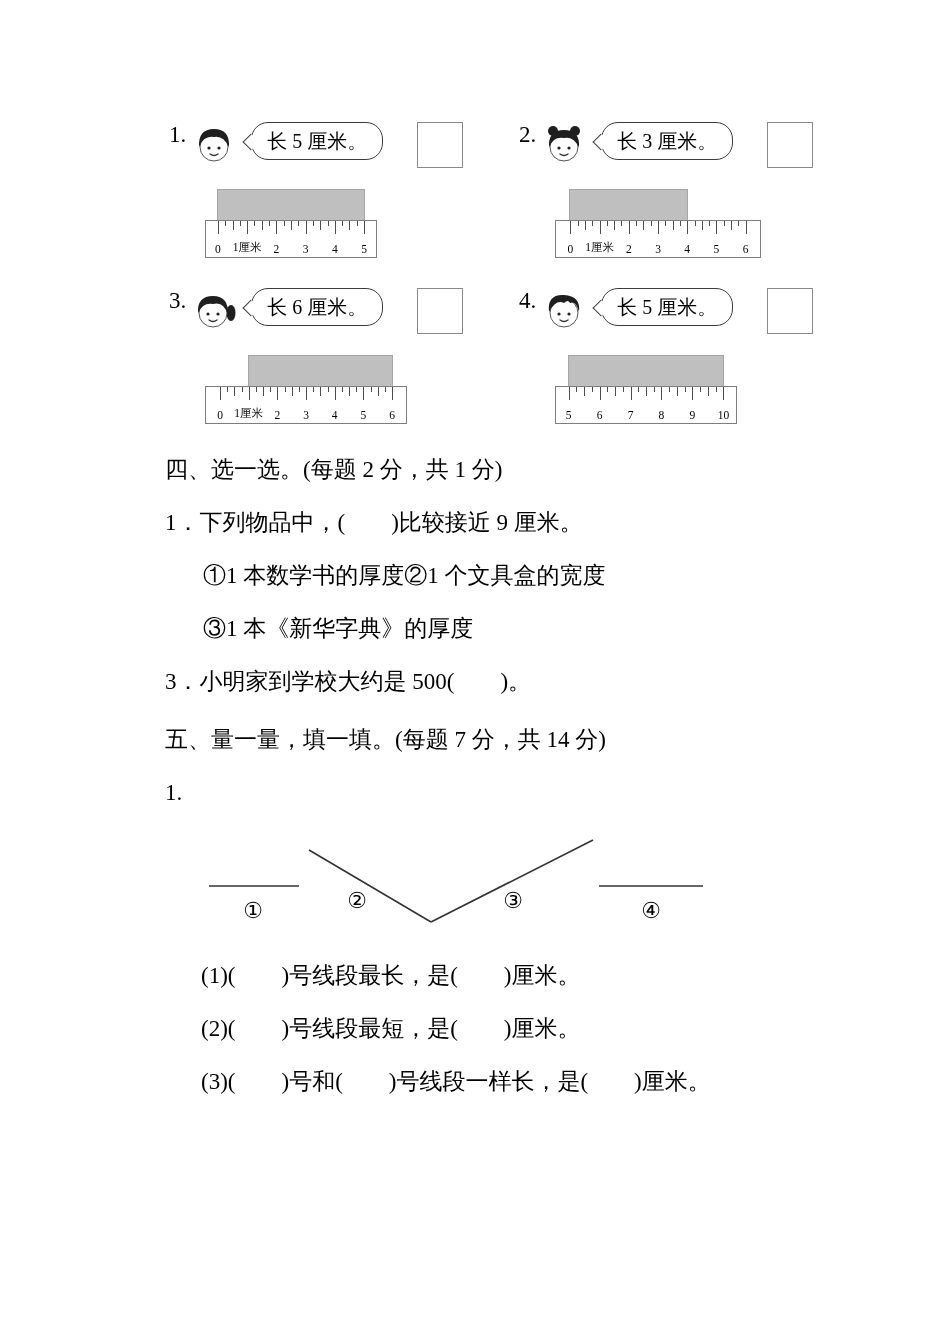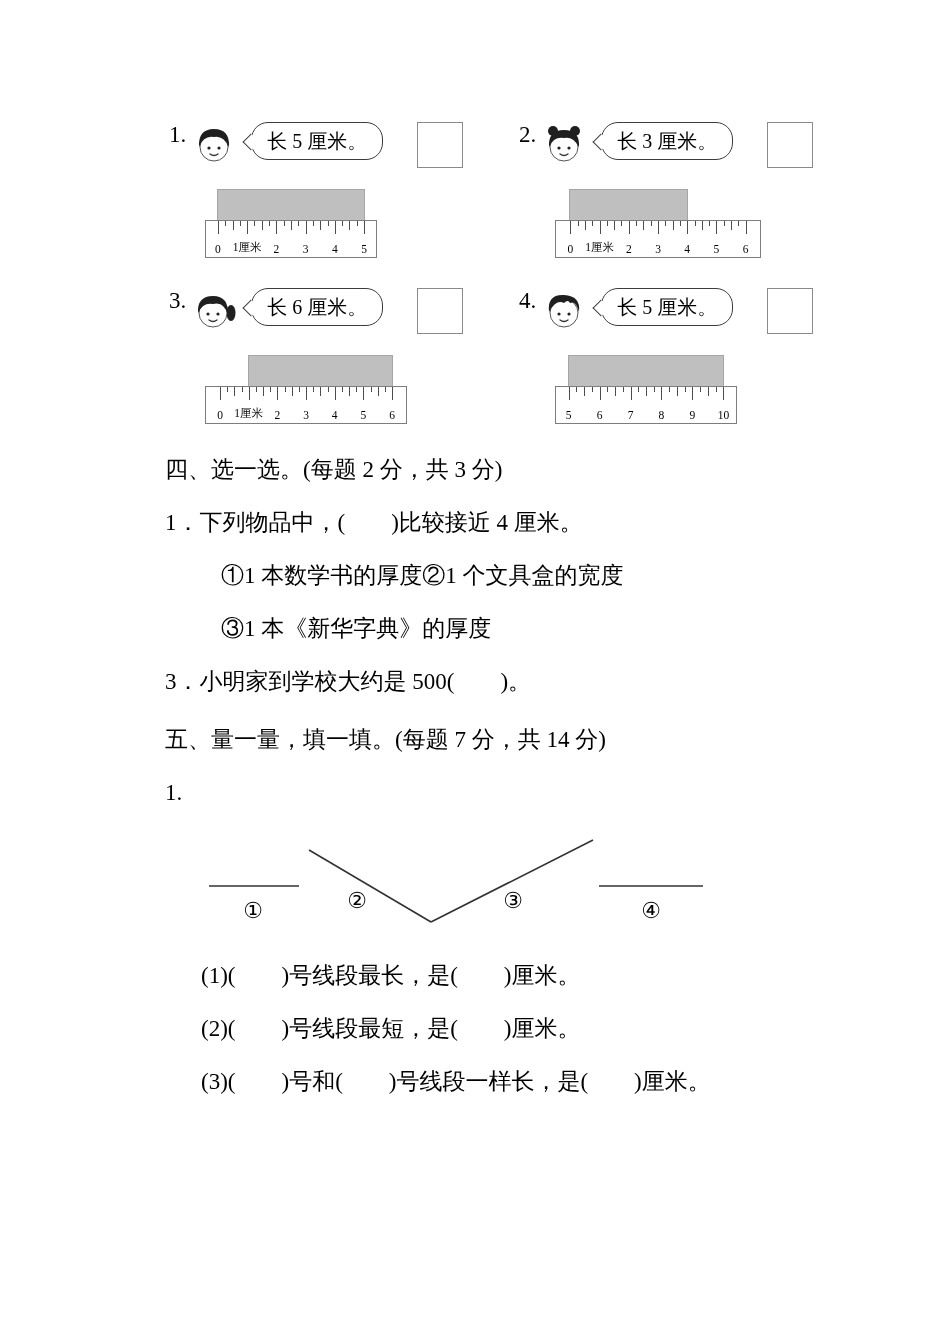--- a/index.html
+++ b/index.html
@@ -27,21 +27,21 @@
   .ruler { position: absolute; bottom: 0; left: 0; width: 100%; height: 38px; background: #fff;
            border: 1px solid #7d7d7d; }
   .tick { position: absolute; top: 0; width: 1px; background: #4d4d4d; display: block; }
   .tick.major { height: 13px; } .tick.mid { height: 9px; } .tick.minor { height: 5px; }
   .rlabel { position: absolute; bottom: 2px; transform: translateX(-50%); font-size: 11.5px;
             font-weight: normal; font-style: normal; white-space: nowrap; }
 
   
   .sec { margin-top: 34px; }
   .line { font-size: 23px; line-height: 24px; margin-bottom: 29px; }
-  .opt { margin-left: 56px; }
+  .opt { margin-left: 38px; }
   .q-indent { margin-left: 36px; }
 
   
   .seg-fig { margin: 6px 0 18px 26px; display: block; }
   .seg-fig line { stroke: #333; stroke-width: 1.6; }
   .seg-fig text { font-size: 22px; fill: #000; text-anchor: middle; font-family: "Liberation Serif", serif; }
 
   
   .footer { position: absolute; left: 0; top: 1228px; width: 950px; height: 36px; background: #f3f3f3;
             display: flex; align-items: center; justify-content: center; gap: 26px;
@@ -262,22 +262,22 @@
               <span class="tick major" style="left: 75.8%;"></span>
               <span class="rlabel" style="left: 75.8%;">9</span>
               <span class="tick major" style="left: 93%;"></span>
               <span class="rlabel" style="left: 93%;">10</span>
             </div>
         </div>
       </div>
     </div>
 
     <div class="sec">
-      <div class="line">四、选一选。(每题 2 分，共 3 分)</div>
-      <div class="line">1．下列物品中，(　　)比较接近 4 厘米。</div>
+      <div class="line">四、选一选。(每题 2 分，共 1 分)</div>
+      <div class="line">1．下列物品中，(　　)比较接近 9 厘米。</div>
       <div class="line opt">①1 本数学书的厚度②1 个文具盒的宽度</div>
       <div class="line opt">③1 本《新华字典》的厚度</div>
       <div class="line">3．小明家到学校大约是 500(　　)。</div>
     </div>
 
     <div class="sec">
       <div class="line">五、量一量，填一填。(每题 7 分，共 14 分)</div>
       <div class="line">1.</div>
 
       <svg class="seg-fig" width="560" height="112" viewBox="0 0 560 112">

